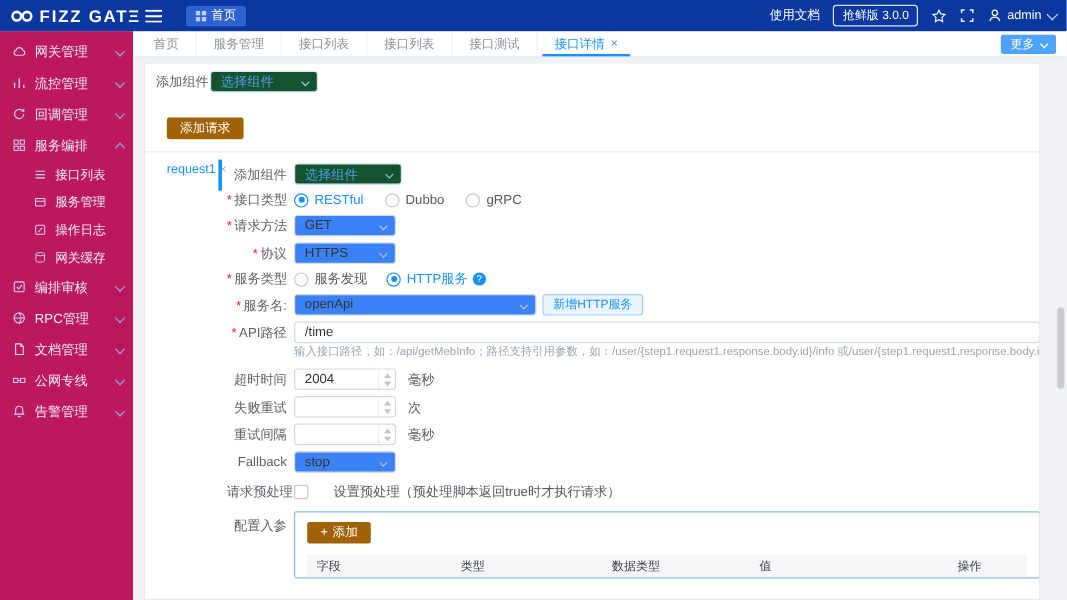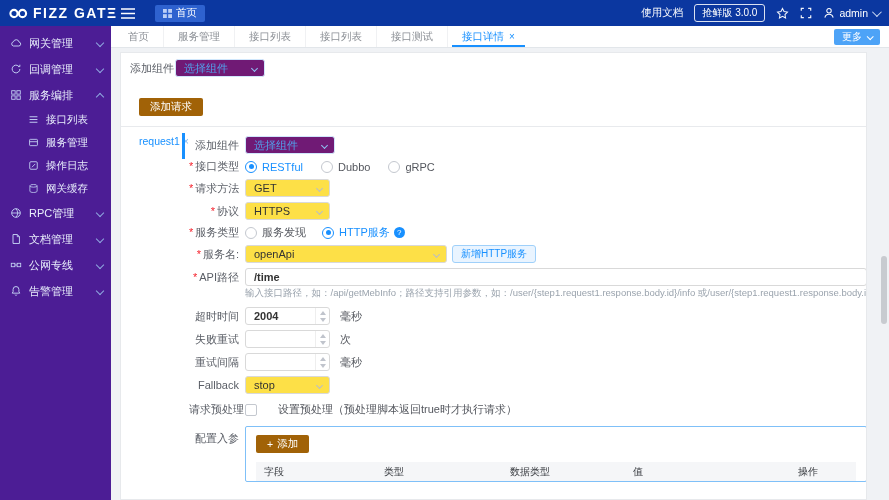--- a/index.html
+++ b/index.html
@@ -13,21 +13,21 @@
   .logo-icon { color:#fff; }
   .hamburger { margin-left:10px; color:#fff; }
   .home-pill { margin-left:20px; background:#2e62cf; border-radius:2px; height:17px; display:flex; align-items:center; gap:4px; padding:0 8px; font-size:10.5px; }
   .hdr-right { margin-left:auto; display:flex; align-items:center; gap:11px; padding-right:10px; font-size:10.5px; }
   .ver-pill { border:1px solid rgba(255,255,255,.85); border-radius:3px; padding:1px 7px; font-size:10px; }
   .hdr-ic { opacity:.95; }
   .user-box { display:flex; align-items:center; gap:4px;justify-content:flex-end; }
   .chev-w { width:7px; height:7px; border-right:1.3px solid #cdd9f3; border-bottom:1.3px solid #cdd9f3; transform:rotate(45deg) translateY(-2px); display:inline-block; }
 
   
-  .side { position:absolute; top:26px; left:0; bottom:0; width:111px; background:#4c1d95; color:#e8eefc; padding-top:4px; }
+  .side { position:absolute; top:26px; left:0; bottom:0; width:111px; background:#be185d; color:#e8eefc; padding-top:4px; }
   .s-item { height:26px; display:flex; align-items:center; gap:7px; padding:0 8px 0 10px; font-size:11px; white-space:nowrap; cursor:pointer; }
   .s-item .ic { color:#c6d5f5; flex-shrink:0; }
   .s-chev { margin-left:auto; width:6px; height:6px; border-right:1.2px solid #8fa8e0; border-bottom:1.2px solid #8fa8e0; transform:rotate(45deg); flex-shrink:0; }
   .s-chev.up { transform:rotate(-135deg); margin-top:3px; }
   .s-sub { height:23px; padding-left:28px; font-size:10.5px; }
 
   
   .main { position:absolute; top:26px; left:111px; right:0; bottom:0; background:#f0f2f5; }
   .tabbar { height:22px; background:#fff; border-bottom:1px solid #e2e6ea; display:flex; align-items:stretch; position:relative; padding-left:3px; }
   .tab { display:flex; align-items:center; gap:5px; padding:0 14px; font-size:10.5px; color:#8c9096; cursor:pointer; position:relative; }
@@ -38,23 +38,23 @@
   .more-btn { position:absolute; right:9px; top:3px; height:16px; background:#4da3f7; color:#fff; border-radius:2px; display:flex; align-items:center; gap:5px; padding:0 8px; font-size:10px; cursor:pointer; }
   .chev-xs { width:5px; height:5px; border-right:1.2px solid #fff; border-bottom:1.2px solid #fff; transform:rotate(45deg) translateY(-1px); }
 
   
   .card { position:absolute; top:26px; left:9px; right:22px; bottom:0; background:#fff; border:1px solid #e7e9ec; padding:6px 0 0 9px; overflow:hidden; }
   .frow { display:flex; align-items:center; margin-bottom:5px; }
   .flabel { width:50px; text-align:right; margin-right:6px; color:#5a5e66; white-space:nowrap; flex-shrink:0; font-size:11px; }
   .req { color:#f5222d; margin-right:2px; }
   .toplabel { width:45px; text-align:left; margin-right:0; }
 
-  .sel { height:18px; border:1px solid #d9d9d9; border-radius:3px; background:#fde047; display:flex; align-items:center; padding:0 18px 0 8px; position:relative; cursor:pointer; color:#333; }
+  .sel { height:18px; border:1px solid #d9d9d9; border-radius:3px; background:#3b82f6; display:flex; align-items:center; padding:0 18px 0 8px; position:relative; cursor:pointer; color:#333; }
   .sel .sc { position:absolute; right:7px; top:6px; width:5px; height:5px; border-right:1.2px solid #b9bec7; border-bottom:1.2px solid #b9bec7; transform:rotate(45deg); }
-  .sel.lite { background:#701a75; border-color:#d0e7fc; color:#52a0ea; }
+  .sel.lite { background:#14532d; border-color:#d0e7fc; color:#52a0ea; }
   .sel.lite .sc { border-color:#8fc1f2; }
   .w90 { width:90px; } .w85 { width:85px; } .w185 { width:202px; }
 
   .btn-pri { background:#a16207; color:#fff; border:none; border-radius:2px; height:18px; padding:0 11px; font-size:10.5px; cursor:pointer; display:inline-flex; align-items:center; gap:4px; font-family:inherit; }
   .btn-lite { background:#e9f4ff; color:#1890ff; border:1px solid #9fd0fa; border-radius:3px; height:18px; padding:0 8px; font-size:10px; cursor:pointer; margin-left:5px; font-family:inherit; }
   .add-req { margin:16px 0 0 9px; }
   .divider { border-top:1px solid #e8eaed; margin-top:10px; margin-left:-9px; }
 
   .req-sec { display:flex; margin-top:3px; }
   .rail { width:52px; padding:5px 0 0 9px; flex-shrink:0; }
@@ -64,21 +64,21 @@
   .req-form { flex:1; padding:6px 0 0 4px; }
 
   .radio { width:12px; height:12px; border-radius:50%; border:1px solid #c4c8cf; background:#fff; display:inline-block; position:relative; flex-shrink:0; cursor:pointer; }
   .radio.on { border-color:#1890ff; }
   .radio.on::after { content:""; position:absolute; left:2.5px; top:2.5px; width:5px; height:5px; border-radius:50%; background:#1890ff; }
   .rlabel { margin-left:5px; color:#54575e; }
   .rlabel.on { color:#1890ff; }
   .rgroup { display:flex; align-items:center; }
   .qmark { width:11px; height:11px; border-radius:50%; background:#1890ff; color:#fff; font-size:8px; display:inline-flex; align-items:center; justify-content:center; margin-left:4px; cursor:pointer; }
 
-  input.txt { height:18px; border:1px solid #d9d9d9; border-radius:3px; padding:0 8px; font-size:11px; color:#333; font-family:inherit; outline:none;font-weight:bold; }
+  input.txt { height:18px; border:1px solid #d9d9d9; border-radius:3px; padding:0 8px; font-size:11px; color:#333; font-family:inherit; outline:none; }
   .num-wrap { position:relative; width:85px; }
   .num-wrap input { width:100%; padding-right:18px; }
   .steppers { position:absolute; right:1px; top:1px; bottom:1px; width:14px; border-left:1px solid #eee; display:flex; flex-direction:column; align-items:center; justify-content:center; gap:3px; cursor:pointer; }
   .tri-up { width:0; height:0; border-left:3px solid transparent; border-right:3px solid transparent; border-bottom:4px solid #c0c4cc; }
   .tri-dn { width:0; height:0; border-left:3px solid transparent; border-right:3px solid transparent; border-top:4px solid #c0c4cc; }
   .unit { margin-left:10px; color:#54575e; }
   .path-input { width:622px; }
   .hint { margin:1px 0 7px 56px; font-size:9.5px; color:#9aa3ad; white-space:nowrap; }
 
   .checkbox { width:12px; height:12px; border:1px solid #c4c8cf; border-radius:2px; background:#fff; display:inline-block; cursor:pointer; flex-shrink:0; }
@@ -160,20 +160,29 @@
         <svg width="12" height="12" viewBox="0 0 14 14">
           <path d="M4 10.5h6.2a2.3 2.3 0 0 0 .4-4.56A3.4 3.4 0 0 0 4 5.6a2.5 2.5 0 0 0 0 4.9z" fill="none" stroke="currentColor" stroke-width="1.1"></path>
         </svg>
       </span>
     <span>网关管理</span>
     <span class="s-chev"></span>
   </div>
   <div class="s-item">
     <span class="ic">
         <svg width="12" height="12" viewBox="0 0 14 14">
+          <path d="M2.5 12V7M7 12V2.5M11.5 12V9" fill="none" stroke="currentColor" stroke-width="1.3"></path>
+        </svg>
+      </span>
+    <span>流控管理</span>
+    <span class="s-chev"></span>
+  </div>
+  <div class="s-item">
+    <span class="ic">
+        <svg width="12" height="12" viewBox="0 0 14 14">
           <path d="M11.5 7a4.5 4.5 0 1 1-1.4-3.25M11.5 2v2.2H9.3" fill="none" stroke="currentColor" stroke-width="1.1"></path>
         </svg>
       </span>
     <span>回调管理</span>
     <span class="s-chev"></span>
   </div>
   <div class="s-item">
     <span class="ic">
         <svg width="12" height="12" viewBox="0 0 14 14">
           <rect x="2" y="2" width="4" height="4" fill="none" stroke="currentColor"></rect>
@@ -212,20 +221,30 @@
     <span>操作日志</span>
   </div>
   <div class="s-item s-sub">
     <span class="ic">
         <svg width="11" height="11" viewBox="0 0 14 14">
           <ellipse cx="7" cy="3.6" rx="4.6" ry="1.7" fill="none" stroke="currentColor"></ellipse>
           <path d="M2.4 3.6v6.8c0 .95 2.06 1.7 4.6 1.7s4.6-.75 4.6-1.7V3.6" fill="none" stroke="currentColor"></path>
         </svg>
       </span>
     <span>网关缓存</span>
+  </div>
+  <div class="s-item">
+    <span class="ic">
+        <svg width="12" height="12" viewBox="0 0 14 14">
+          <rect x="2.2" y="2.2" width="9.6" height="9.6" rx="1.5" fill="none" stroke="currentColor" stroke-width="1.1"></rect>
+          <path d="M4.6 7.2l1.9 1.9 3.2-3.9" fill="none" stroke="currentColor" stroke-width="1.1"></path>
+        </svg>
+      </span>
+    <span>编排审核</span>
+    <span class="s-chev"></span>
   </div>
   <div class="s-item">
     <span class="ic">
         <svg width="12" height="12" viewBox="0 0 14 14">
           <circle cx="7" cy="7" r="5" fill="none" stroke="currentColor" stroke-width="1.1"></circle>
           <path d="M2 7h10M7 2a8 8 0 0 1 0 10" fill="none" stroke="currentColor" stroke-width="1"></path>
         </svg>
       </span>
     <span>RPC管理</span>
     <span class="s-chev"></span>

